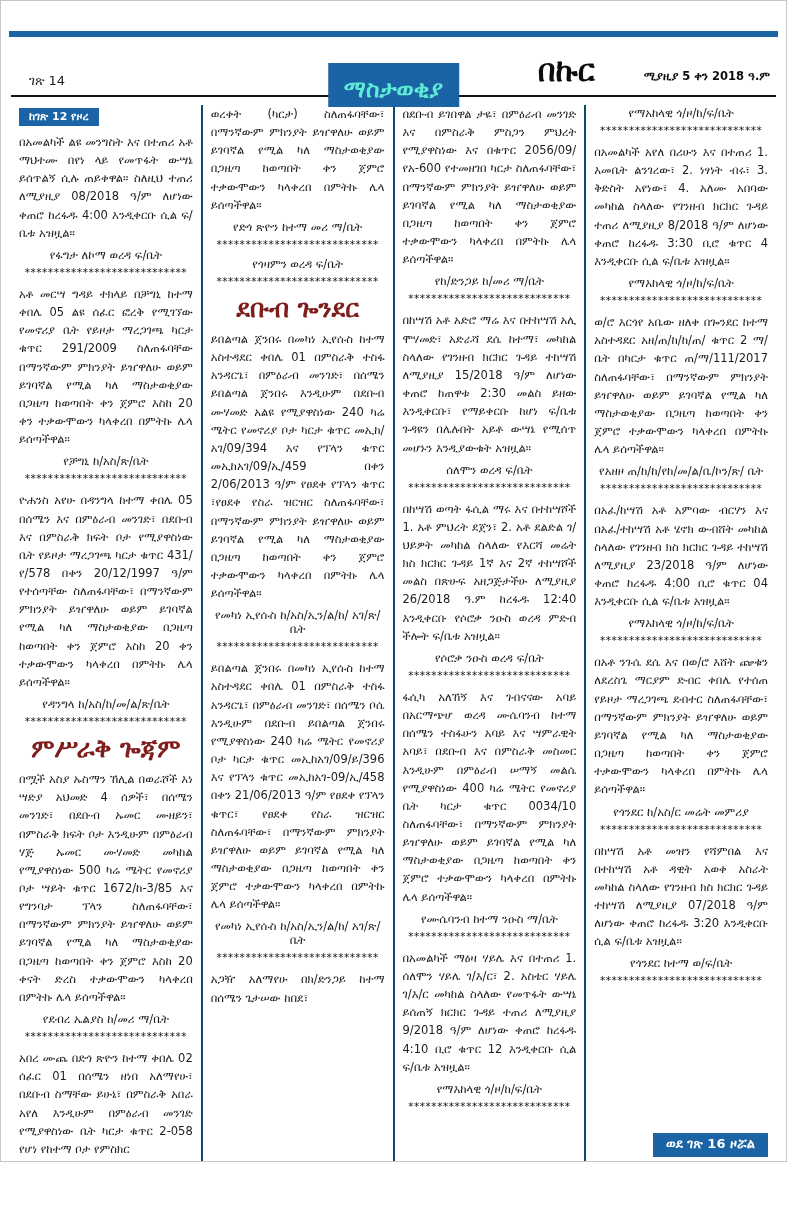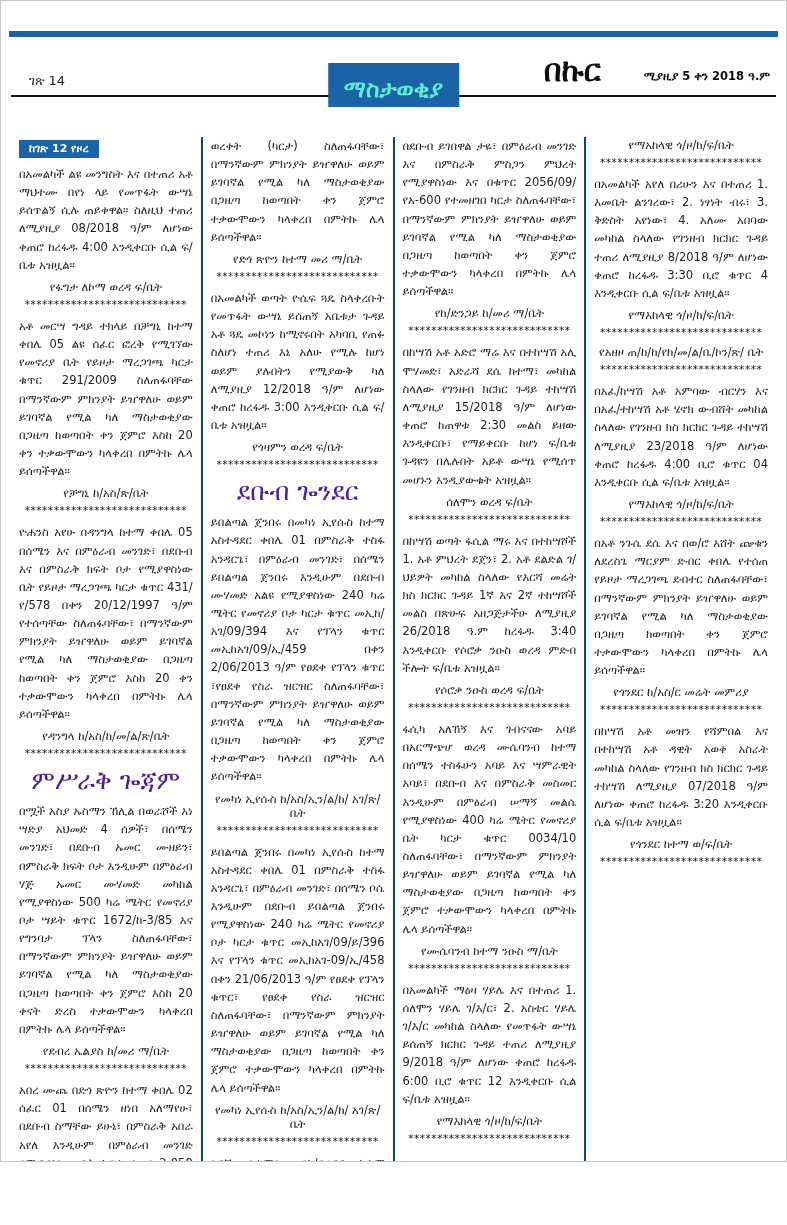--- a/index.html
+++ b/index.html
@@ -9,38 +9,38 @@
         border:1px solid #c6c6c6;box-sizing:border-box;overflow:hidden;}
 
   
   .topbar{position:absolute;left:8px;right:8px;top:30px;height:6px;background:var(--accent);}
   .botbar{position:absolute;left:8px;right:8px;top:1188px;height:7px;background:var(--accent);}
   .pagelabel{position:absolute;left:28px;top:72px;font-size:13px;color:#222;}
   .masthead{position:absolute;left:50%;transform:translateX(-50%);top:62px;
             background:var(--accent);color:#5eead4;font-family:"DejaVu Serif",serif;
             font-weight:bold;font-size:23px;line-height:1;padding:14px 16px 7px;z-index:2;}
   .headrule{position:absolute;left:10px;right:10px;top:94px;height:2px;background:#161616;z-index:1;}
-  .brandwrap{position:absolute;right:16px;top:54px;display:flex;align-items:flex-end;gap:3px;}
+  .brandwrap{position:absolute;right:16px;top:54px;display:flex;align-items:flex-end;gap:9px;}
   .brand{font-family:"DejaVu Serif",serif;font-weight:bold;font-size:31px;line-height:1;color:#0d0d0d;}
   .issuedate{font-weight:bold;font-size:11.5px;padding-bottom:3px;color:#0d0d0d;margin-left:40px;}
 
   
-  .cols{position:absolute;left:10px;right:10px;top:104px;height:1064px;display:flex;margin-top:32px;}
+  .cols{position:absolute;left:10px;right:10px;top:104px;height:1064px;display:flex;}
   .col{flex:1 1 0;padding:0 8px 0 8px;position:relative;overflow:hidden;min-width:0;}
   .col + .col{border-left:2px solid #0c4a6e;}
   .colrule{position:absolute;left:8px;right:8px;bottom:2px;height:2px;background:#262626;}
 
   
   .blk{margin:0 0 6px 0;}
   .para{font-size:11.5px;line-height:1.58;text-align:justify;color:var(--ink);}
   .sig{font-size:11.5px;text-align:center;margin:1px 0 4px;color:var(--ink);}
   .sep{font-size:10.5px;letter-spacing:.55px;text-align:center;white-space:nowrap;
        overflow:hidden;color:#111;margin:0 0 7px;}
-  .section{font-family:"DejaVu Serif",serif;font-weight:normal;font-size:25px;line-height:1.2;
-           text-align:center;color:#4c1d95;margin:2px 0 6px;}
+  .section{font-family:"DejaVu Serif",serif;font-weight:bold;font-size:25px;line-height:1.2;
+           text-align:center;color:#7f1d1d;margin:2px 0 6px;}
   .tag{display:inline-block;background:var(--accent);color:#fff;font-weight:bold;
        font-size:11px;line-height:1;padding:3px 10px 4px;margin:0 0 7px;}
   .pagebox{position:absolute;right:8px;bottom:12px;background:var(--accent);color:#fff;
            font-weight:bold;font-size:13px;line-height:1;padding:4px 13px 7px;z-index:3;}
 </style>
 </head>
 <body>
 
 <div id="page">
   <div class="topbar"></div>
@@ -59,21 +59,20 @@
   <div class="cols">
     <div class="col">
       <div><div class="blk tag">ከገጽ 12 የዞረ</div><div class="blk para">በአመልካች ልዩ መንግስት እና በተጠሪ አቶ ማህተሙ በየነ ላይ የመጥፋት ውሣኔ ይሰጥልኝ ሲሉ ጠይቀዋል። ስለዚህ ተጠሪ ለሚያዚያ 08/2018 ዓ/ም ለሆነው ቀጠሮ ከረፋዱ 4:00 እንዲቀርቡ ሲል ፍ/ቤቱ አዝዟል።</div><div class="blk sig">የፋግታ ለኮማ ወረዳ ፍ/ቤት</div><div class="blk sep">****************************</div><div class="blk para">አቶ መርሣ ግዳይ ተክላይ በቻግኒ ከተማ ቀበሌ 05 ልዩ ሰፈር ፎረቅ የሚገኘው የመኖሪያ ቤት የይዞታ ማረጋገጫ ካርታ ቁጥር 291/2009 ስለጠፋባቸው በማንኛውም ምክንያት ይዠዋለሁ ወይም ይገባኛል የሚል ካለ ማስታወቂያው በጋዜጣ ከወጣበት ቀን ጀምሮ እስከ 20 ቀን ተቃውሞውን ካላቀረበ በምትኩ ሌላ ይሰጣችዋል።</div><div class="blk sig">የቻግኒ ከ/አስ/ጽ/ቤት</div><div class="blk sep">****************************</div><div class="blk para">ዮሐንስ አየሁ በዳንግላ ከተማ ቀበሌ 05 በሰሜን እና በምዕራብ መንገድ፣ በደቡብ እና በምስራቅ ክፍት ቦታ የሚያዋስነው ቤት የይዞታ ማረጋገጫ ካርታ ቁጥር 431/የ/578 በቀን 20/12/1997 ዓ/ም የተሰጣቸው ስለጠፋባቸው፣ በማንኛውም ምክንያት ይዠዋለሁ ወይም ይገባኛል የሚል ካለ ማስታወቂያው በጋዜጣ ከወጣበት ቀን ጀምሮ እስከ 20 ቀን ተቃውሞውን ካላቀረበ በምትኩ ሌላ ይሰጣችዋል።</div><div class="blk sig">የዳንግላ ከ/አስ/ከ/መ/ል/ጽ/ቤት</div><div class="blk sep">****************************</div><div class="blk section">ምሥራቅ ጐጃም</div><div class="blk para">በሟች አስያ ኡስማን ኸሊል በወራሾች እነ ሣድያ አህመድ 4 ሰዎች፣ በሰሜን መንገድ፣ በደቡብ ኡመር ሙዘይን፣ በምስራቅ ክፍት ቦታ እንዲሁም በምዕራብ ሃጅ ኡመር ሙሃመድ መካከል የሚያዋስነው 500 ካሬ ሜትር የመኖሪያ ቦታ ሣይት ቁጥር 1672/ከ-3/85 እና የግንባታ ፕላን ስለጠፋባቸው፣ በማንኛውም ምክንያት ይዠዋለሁ ወይም ይገባኛል የሚል ካለ ማስታወቂያው በጋዜጣ ከወጣበት ቀን ጀምሮ እስከ 20 ቀናት ድረስ ተቃውሞውን ካላቀረበ በምትኩ ሌላ ይሰጣችዋል።</div><div class="blk sig">የደብረ ኤልያስ ከ/መሪ ማ/ቤት</div><div class="blk sep">****************************</div><div class="blk para">አበረ ሙጨ በድጎ ጽዮን ከተማ ቀበሌ 02 ሰፈር 01 በሰሜን ዘነበ አለማየሁ፣ በደቡብ ስማቸው ይሁኔ፣ በምስራቅ አበራ አየለ እንዲሁም በምዕራብ መንገድ የሚያዋስነው ቤት ካርታ ቁጥር 2-058 የሆነ የከተማ ቦታ የምስክር</div></div>
       <div class="colrule"></div>
     </div>
     <div class="col">
       <div>
           <div class="blk para">ወረቀት (ካርታ) ስለጠፋባቸው፣ በማንኛውም ምክንያት ይዠዋለሁ ወይም ይገባኛል የሚል ካለ ማስታወቂያው በጋዜጣ ከወጣበት ቀን ጀምሮ ተቃውሞውን ካላቀረበ በምትኩ ሌላ ይሰጣችዋል።</div>
           <div class="blk sig">የድጎ ጽዮን ከተማ መሪ ማ/ቤት</div>
           <div class="blk sep">****************************</div>
-          <div class="blk para">በአመልካች ወጣት ዮሴፍ ጓዴ ስላቀረቡት የመጥፋት ውሣኔ ይሰጠኝ አቤቱታ ጉዳይ አቶ ጓዴ መኮነን ከሚኖሩበት አካባቢ የጠፉ ስለሆነ ተጠሪ እኔ አለሁ የሚሉ ከሆነ ወይም ያሉበትን የሚያውቅ ካለ ለሚያዚያ 12/2018 ዓ/ም ለሆነው ቀጠሮ ከረፋዱ 3:00 እንዲቀርቡ ሲል ፍ/ቤቱ አዝዟል።</div>
           <div class="blk sig">የጎዛምን ወረዳ ፍ/ቤት</div>
           <div class="blk sep">****************************</div>
           <div class="blk section">ደቡብ ጐንደር</div>
           <div class="blk para">ይበልጣል ጀንበሩ በመካነ ኢየሱስ ከተማ አስተዳደር ቀበሌ 01 በምስራቅ ተስፋ አንዳርጌ፣ በምዕራብ መንገድ፣ በሰሜን ይበልጣል ጀንበሩ እንዲሁም በደቡብ ሙሃመድ አልዩ የሚያዋስነው 240 ካሬ ሜትር የመኖሪያ ቦታ ካርታ ቁጥር መኢከ/አገ/09/394 እና የፕላን ቁጥር መኢከአገ/09/ኢ/459 በቀን 2/06/2013 ዓ/ም የፀደቀ የፕላን ቁጥር ፣የፀደቀ የስራ ዝርዝር ስለጠፋባቸው፣ በማንኛውም ምክንያት ይዠዋለሁ ወይም ይገባኛል የሚል ካለ ማስታወቂያው በጋዜጣ ከወጣበት ቀን ጀምሮ ተቃውሞውን ካላቀረበ በምትኩ ሌላ ይሰጣችዋል።</div>
           <div class="blk sig">የመካነ ኢየሱስ ከ/አስ/ኢን/ል/ከ/ አገ/ጽ/ቤት</div>
           <div class="blk sep">****************************</div>
           <div class="blk para">ይበልጣል ጀንበሩ በመካነ ኢየሱስ ከተማ አስተዳደር ቀበሌ 01 በምስራቅ ተስፋ አንዳርጌ፣ በምዕራብ መንገድ፣ በሰሜን ቦሴ እንዲሁም በደቡብ ይበልጣል ጀንበሩ የሚያዋስነው 240 ካሬ ሜትር የመኖሪያ ቦታ ካርታ ቁጥር መኢከአገ/09/ይ/396 እና የፕላን ቁጥር መኢከአገ-09/ኢ/458 በቀን 21/06/2013 ዓ/ም የፀደቀ የፕላን ቁጥር፣ የፀደቀ የስራ ዝርዝር ስለጠፋባቸው፣ በማንኛውም ምክንያት ይዠዋለሁ ወይም ይገባኛል የሚል ካለ ማስታወቂያው በጋዜጣ ከወጣበት ቀን ጀምሮ ተቃውሞውን ካላቀረበ በምትኩ ሌላ ይሰጣችዋል።</div>
           <div class="blk sig">የመካነ ኢየሱስ ከ/አስ/ኢን/ል/ከ/ አገ/ጽ/ቤት</div>
           <div class="blk sep">****************************</div>
           <div class="blk para">አጋዥ አለማየሁ በክ/ድንጋይ ከተማ በሰሜን ጌታሠው ከበደ፣</div>
@@ -81,39 +80,40 @@
       <div class="colrule"></div>
     </div>
     <div class="col">
       <div>
           <div class="blk para">በደቡብ ይገበዋል ታዬ፣ በምዕራብ መንገድ እና በምስራቅ ምስጋን ምህረት የሚያዋስነው እና በቁጥር 2056/09/ የአ-600 የተመዘገበ ካርታ ስለጠፋባቸው፣ በማንኛውም ምክንያት ይዠዋለሁ ወይም ይገባኛል የሚል ካለ ማስታወቂያው በጋዜጣ ከወጣበት ቀን ጀምሮ ተቃውሞውን ካላቀረበ በምትኩ ሌላ ይሰጣችዋል።</div>
           <div class="blk sig">የከ/ድንጋይ ከ/መሪ ማ/ቤት</div>
           <div class="blk sep">****************************</div>
           <div class="blk para">በከሣሽ አቶ አድሮ ማሬ እና በተከሣሽ አሊ ሞሃመድ፣ አድራሻ ደሴ ከተማ፣ መካከል ስላለው የገንዘብ ክርክር ጉዳይ ተከሣሽ ለሚያዚያ 15/2018 ዓ/ም ለሆነው ቀጠሮ ከጠዋቱ 2:30 መልስ ይዘው እንዲቀርቡ፣ የማይቀርቡ ከሆነ ፍ/ቤቱ ጉዳዩን በሌሉበት አይቶ ውሣኔ የሚሰጥ መሆኑን እንዲያውቁት አዝዟል።</div>
           <div class="blk sig">ሰለሞን ወረዳ ፍ/ቤት</div>
           <div class="blk sep">****************************</div>
-          <div class="blk para">በከሣሽ ወጣት ፋሲል ማሩ እና በተከሣሾች 1. አቶ ምህረት ደጀን፣ 2. አቶ ደልድል ገ/ህይዎት መካከል ስላለው የእርሻ መሬት ክስ ክርክር ጉዳይ 1ኛ እና 2ኛ ተከሣሾች መልስ በጽሁፍ አዘጋጅታችሁ ለሚያዚያ 26/2018 ዓ.ም ከረፋዱ 3:40 እንዲቀርቡ የሶሮቃ ንዑስ ወረዳ ምድብ ችሎት ፍ/ቤቱ አዝዟል።</div>
+          <div class="blk para">በከሣሽ ወጣት ፋሲል ማሩ እና በተከሣሾች 1. አቶ ምህረት ደጀን፣ 2. አቶ ደልድል ገ/ህይዎት መካከል ስላለው የእርሻ መሬት ክስ ክርክር ጉዳይ 1ኛ እና 2ኛ ተከሣሾች መልስ በጽሁፍ አዘጋጅታችሁ ለሚያዚያ 26/2018 ዓ.ም ከረፋዱ 12:40 እንዲቀርቡ የሶሮቃ ንዑስ ወረዳ ምድብ ችሎት ፍ/ቤቱ አዝዟል።</div>
           <div class="blk sig">የሶሮቃ ንዑስ ወረዳ ፍ/ቤት</div>
           <div class="blk sep">****************************</div>
           <div class="blk para">ፋሲካ አለኸኝ እና ገብናናው አባይ በአርማጭሆ ወረዳ ሙሴባንብ ከተማ በሰሜን ተስፋሁን አባይ እና ሣምራዊት አባይ፣ በደቡብ እና በምስራቅ መስመር እንዲሁም በምዕራብ ሠማኝ መልሴ የሚያዋስነው 400 ካሬ ሜትር የመኖሪያ ቤት ካርታ ቁጥር 0034/10 ስለጠፋባቸው፣ በማንኛውም ምክንያት ይዠዋለሁ ወይም ይገባኛል የሚል ካለ ማስታወቂያው በጋዜጣ ከወጣበት ቀን ጀምሮ ተቃውሞውን ካላቀረበ በምትኩ ሌላ ይሰጣችዋል።</div>
           <div class="blk sig">የሙሴባንብ ከተማ ንዑስ ማ/ቤት</div>
           <div class="blk sep">****************************</div>
-          <div class="blk para">በአመልካች ማዕዛ ሃይሌ እና በተጠሪ 1. ሰለሞን ሃይሌ ገ/እ/ር፣ 2. አስቴር ሃይሌ ገ/እ/ር መካከል ስላለው የመጥፋት ውሣኔ ይሰጠኝ ክርክር ጉዳይ ተጠሪ ለሚያዚያ 9/2018 ዓ/ም ለሆነው ቀጠሮ ከረፋዱ 6:00 ቢሮ ቁጥር 12 እንዲቀርቡ ሲል ፍ/ቤቱ አዝዟል።</div>
+          <div class="blk para">በአመልካች ማዕዛ ሃይሌ እና በተጠሪ 1. ሰለሞን ሃይሌ ገ/እ/ር፣ 2. አስቴር ሃይሌ ገ/እ/ር መካከል ስላለው የመጥፋት ውሣኔ ይሰጠኝ ክርክር ጉዳይ ተጠሪ ለሚያዚያ 9/2018 ዓ/ም ለሆነው ቀጠሮ ከረፋዱ 4:10 ቢሮ ቁጥር 12 እንዲቀርቡ ሲል ፍ/ቤቱ አዝዟል።</div>
           <div class="blk sig">የማእከላዊ ጎ/ዞ/ከ/ፍ/ቤት</div>
           <div class="blk sep">****************************</div>
         </div>
       <div class="colrule"></div>
     </div>
     <div class="col">
       <div>
           <div class="blk sig">የማአከላዊ ጎ/ዞ/ከ/ፍ/ቤት</div>
           <div class="blk sep">****************************</div>
           <div class="blk para">በአመልካች አየለ በሪሁን እና በተጠሪ 1. እመቤት ልንገረው፣ 2. ነፃነት ብሩ፣ 3. ቅድስት አየነው፣ 4. አለሙ አበባው መካከል ስላለው የገንዘብ ክርክር ጉዳይ ተጠሪ ለሚያዚያ 8/2018 ዓ/ም ለሆነው ቀጠሮ ከረፋዱ 3:30 ቢሮ ቁጥር 4 እንዲቀርቡ ሲል ፍ/ቤቱ አዝዟል።</div>
           <div class="blk sig">የማእከላዊ ጎ/ዞ/ከ/ፍ/ቤት</div>
           <div class="blk sep">****************************</div>
+          <div class="blk para">ወ/ሮ እርጎየ አቤው ዘለቀ በጐንደር ከተማ አስተዳደር አዘ/ጠ/ከ/ከ/ጠ/ ቁጥር 2 ማ/ቤት በካርታ ቁጥር ጠ/ማ/111/2017 ስለጠፋባቸው፣ በማንኛውም ምክንያት ይዠዋለሁ ወይም ይገባኛል የሚል ካለ ማስታወቂያው በጋዜጣ ከወጣበት ቀን ጀምሮ ተቃውሞውን ካላቀረበ በምትኩ ሌላ ይሰጣችዋል።</div>
           <div class="blk sig">የአዘዞ ጠ/ከ/ከ/የከ/መ/ል/ቤ/ኮን/ጽ/ ቤት</div>
           <div class="blk sep">****************************</div>
           <div class="blk para">በአፈ/ከሣሽ አቶ አምባው ብርሃን እና በአፈ/ተከሣሽ አቶ ሄኖክ ውብሸት መካከል ስላለው የገንዘብ ክስ ክርክር ጉዳይ ተከሣሽ ለሚያዚያ 23/2018 ዓ/ም ለሆነው ቀጠሮ ከረፋዱ 4:00 ቢሮ ቁጥር 04 እንዲቀርቡ ሲል ፍ/ቤቱ አዝዟል።</div>
           <div class="blk sig">የማእከላዊ ጎ/ዞ/ከ/ፍ/ቤት</div>
           <div class="blk sep">****************************</div>
           <div class="blk para">በአቶ ንጉሴ ደሴ እና በወ/ሮ እሸት ጬቁን ለደረስጌ ማርያም ድብር ቀበሌ የተሰጠ የይዞታ ማረጋገጫ ደብተር ስለጠፋባቸው፣ በማንኛውም ምክንያት ይዠዋለሁ ወይም ይገባኛል የሚል ካለ ማስታወቂያው በጋዜጣ ከወጣበት ቀን ጀምሮ ተቃውሞውን ካላቀረበ በምትኩ ሌላ ይሰጣችዋል።</div>
           <div class="blk sig">የጎንደር ከ/አስ/ር መሬት መምሪያ</div>
           <div class="blk sep">****************************</div>
           <div class="blk para">በከሣሽ አቶ መዝን የሻምበል እና በተከሣሽ አቶ ዳዊት አወቀ አስራት መካከል ስላለው የገንዘብ ክስ ክርክር ጉዳይ ተከሣሽ ለሚያዚያ 07/2018 ዓ/ም ለሆነው ቀጠሮ ከረፋዱ 3:20 እንዲቀርቡ ሲል ፍ/ቤቱ አዝዟል።</div>
           <div class="blk sig">የጎንደር ከተማ ወ/ፍ/ቤት</div>

